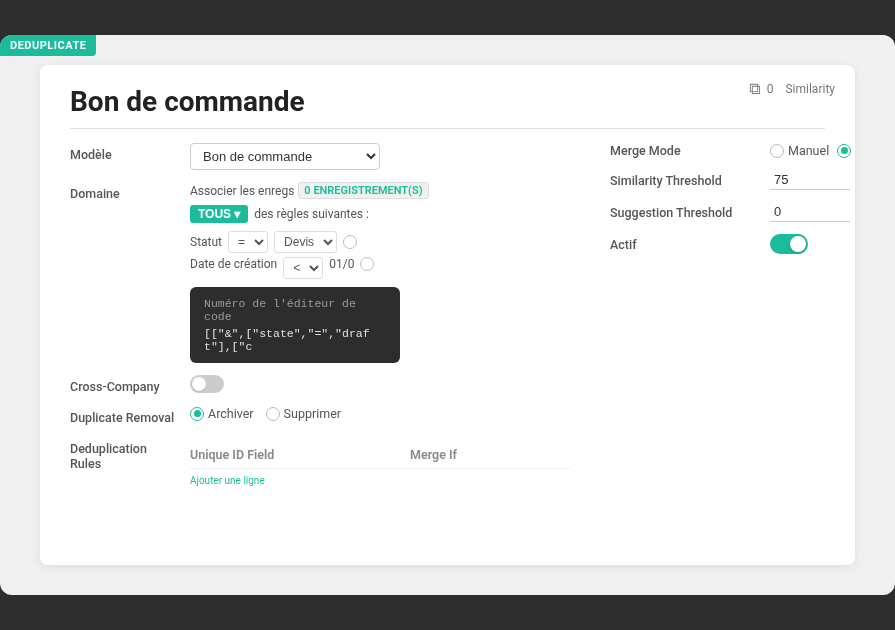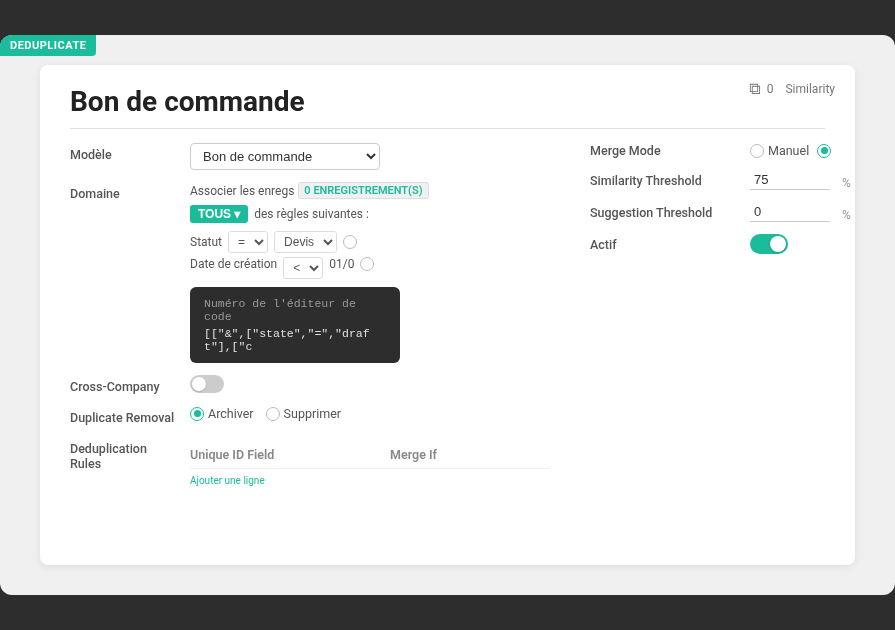--- a/index.html
+++ b/index.html
@@ -187,22 +187,22 @@
       gap: 10px;
     }
     .rfield-label {
       color: #555;
       font-size: 12.5px;
       min-width: 150px;
       font-weight: 500;
     }
     .rfield-value {
       display: flex;
-      align-items: flex-end;
-      gap: 12px;
+      align-items: flex-start;
+      gap: 5px;
     }
     .radio-group {
       display: flex;
       align-items: center;
       gap: 8px;
     }
     .radio-item {
       display: flex;
       align-items: center;
       gap: 4px;
@@ -303,20 +303,21 @@
       margin-top: 16px;
     }
     .dedup-label {
       color: #555;
       font-size: 12.5px;
       font-weight: 500;
       min-width: 110px;
     }
     .dedup-table-header {
       display: flex;
+      gap: 20px;
       font-size: 12.5px;
       color: #888;
       font-weight: 600;
       padding: 6px 0;
       border-bottom: 1px solid #f0f0f0;
       margin-left: 0;
     }
     .dedup-col1 { min-width: 200px; }
     .dedup-col2 { min-width: 160px; }
     .add-line-link {

